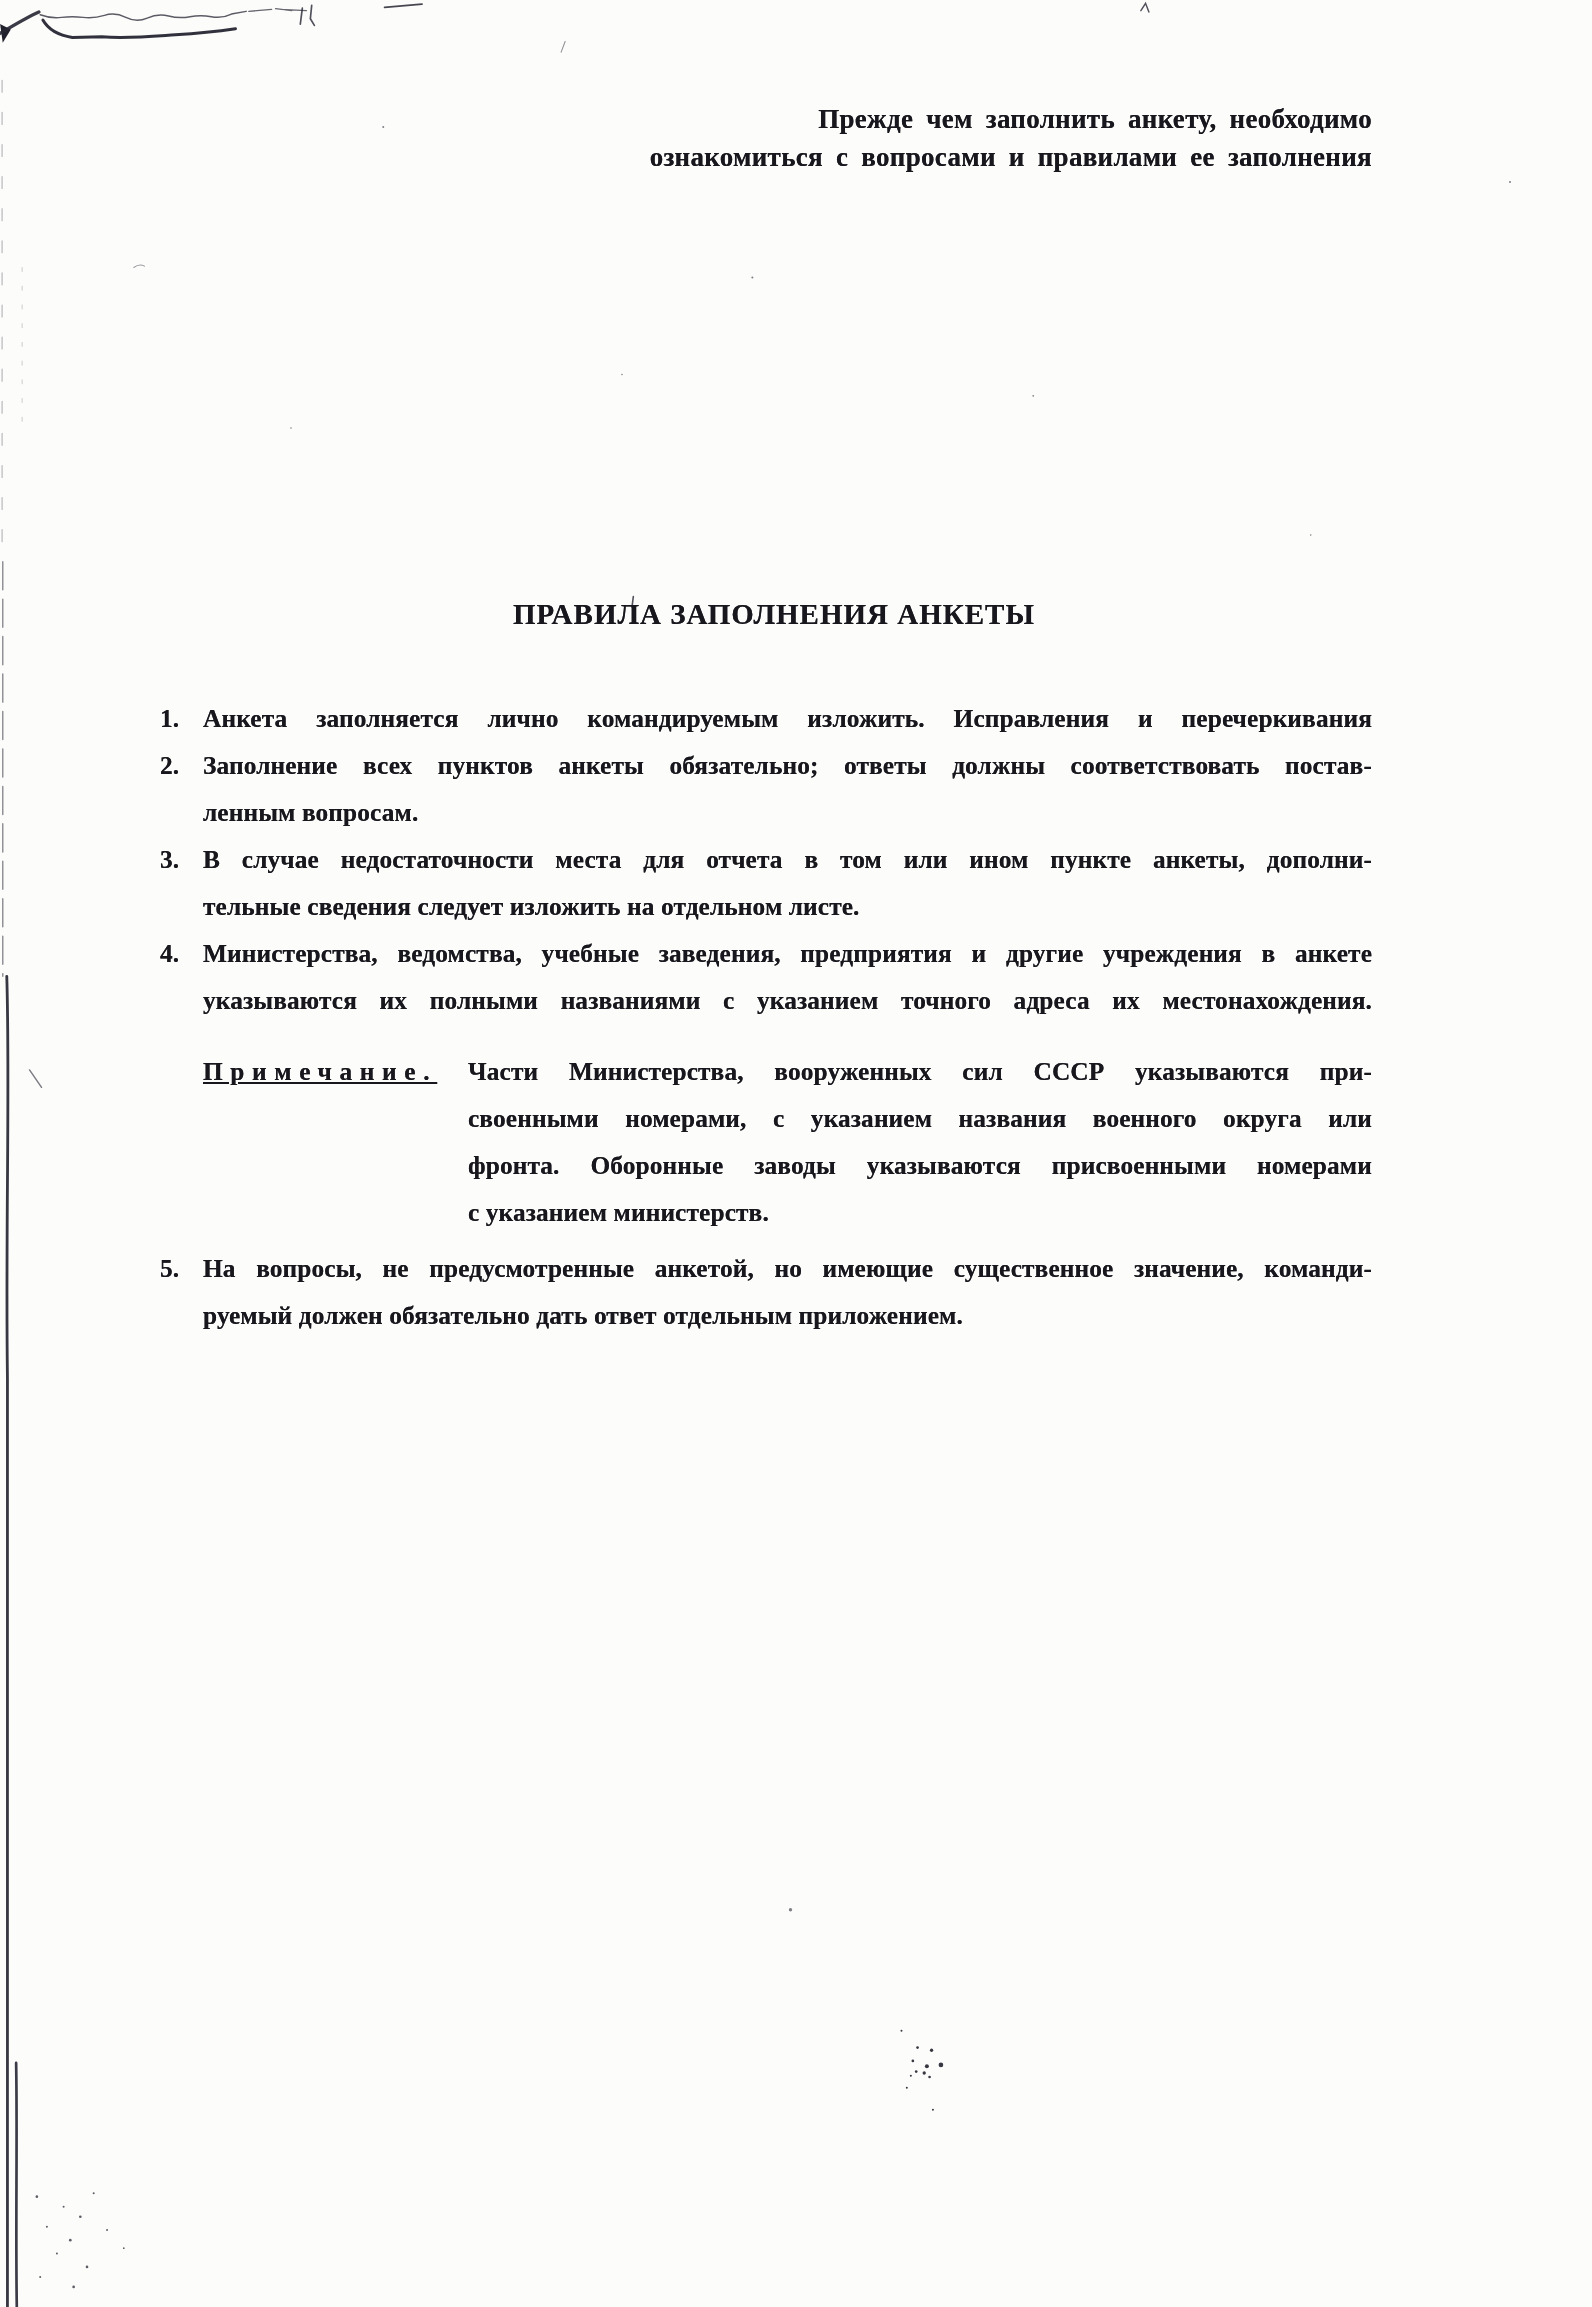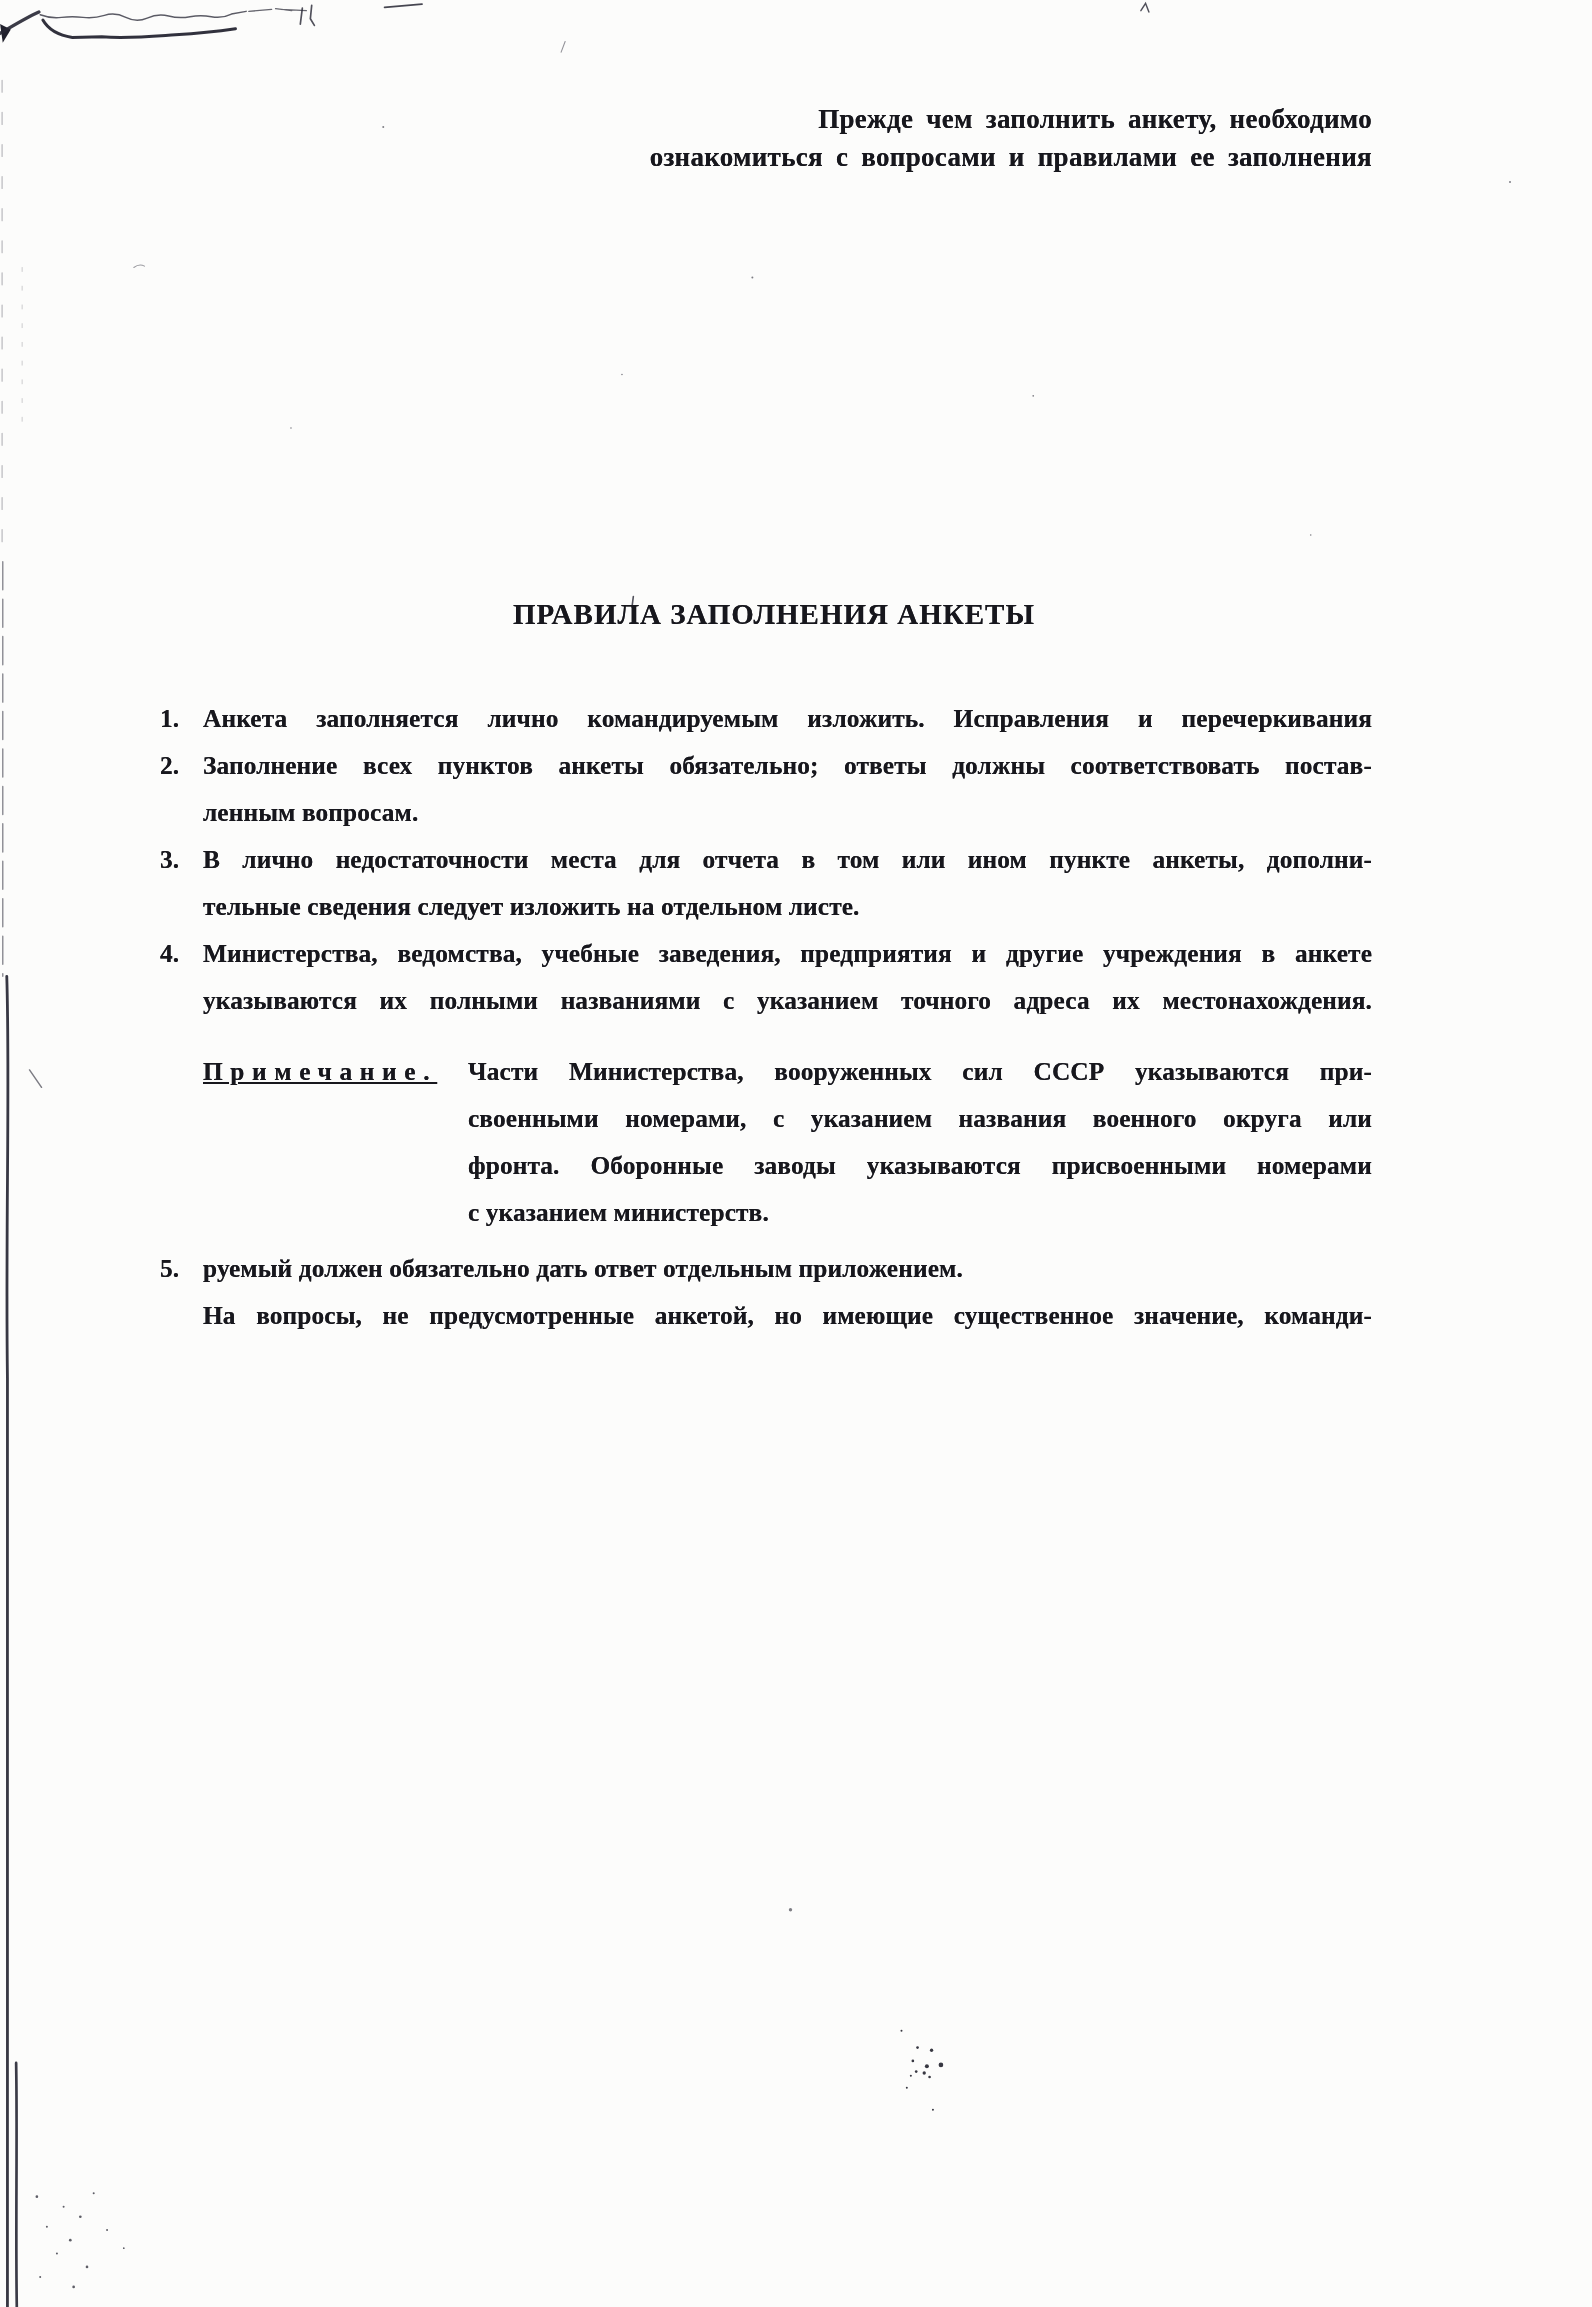--- a/index.html
+++ b/index.html
@@ -125,39 +125,39 @@
     </div>
 
     <div class="rule">
       <span class="num">2.</span>
       <div class="line full">Заполнение всех пунктов анкеты обязательно; ответы должны соответствовать постав-</div>
       <div class="line">ленным вопросам.</div>
     </div>
 
     <div class="rule">
       <span class="num">3.</span>
-      <div class="line full">В лично недостаточности места для отчета в том или ином пункте анкеты, дополни-</div>
+      <div class="line full">В случае недостаточности места для отчета в том или ином пункте анкеты, дополни-</div>
       <div class="line">тельные сведения следует изложить на отдельном листе.</div>
     </div>
 
     <div class="rule">
       <span class="num">4.</span>
       <div class="line full">Министерства, ведомства, учебные заведения, предприятия и другие учреждения в анкете</div>
       <div class="line full">указываются их полными названиями с указанием точного адреса их местонахождения.</div>
     </div>
 
     <div class="note">
       <span class="note-label">Примечание.</span>
       <div class="line full">Части Министерства, вооруженных сил СССР указываются при-</div>
       <div class="line full">своенными номерами, с указанием названия военного округа или</div>
       <div class="line full">фронта. Оборонные заводы указываются присвоенными номерами</div>
       <div class="line">с указанием министерств.</div>
     </div>
 
     <div class="rule">
       <span class="num">5.</span>
+      <div class="line full">На вопросы, не предусмотренные анкетой, но имеющие существенное значение, команди-</div>
       <div class="line">руемый должен обязательно дать ответ отдельным приложением.</div>
-      <div class="line full">На вопросы, не предусмотренные анкетой, но имеющие существенное значение, команди-</div>
     </div>
 
   </div>
 </div>
 
 
 </body></html>

